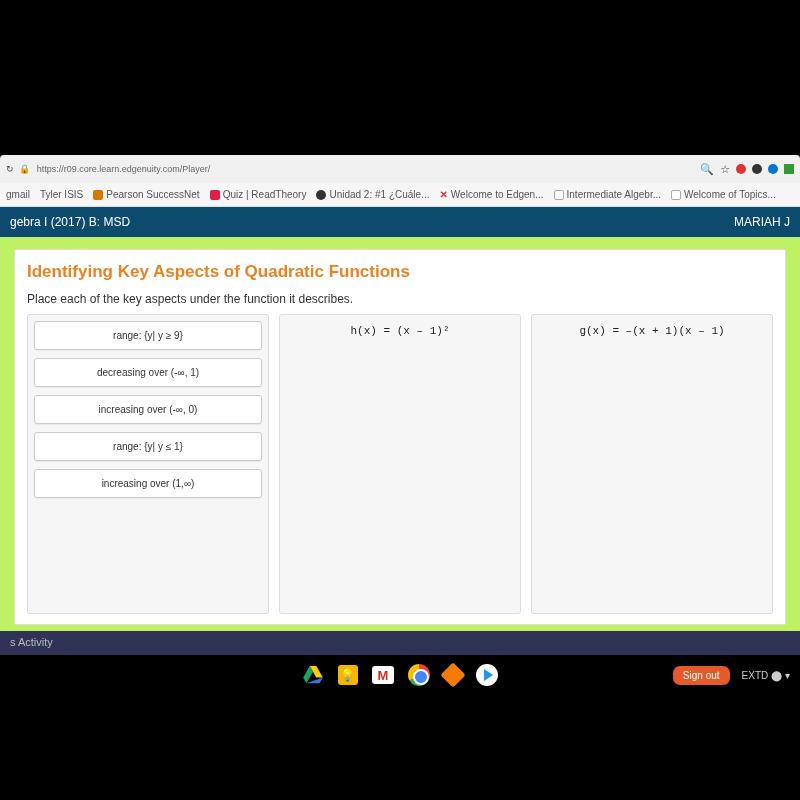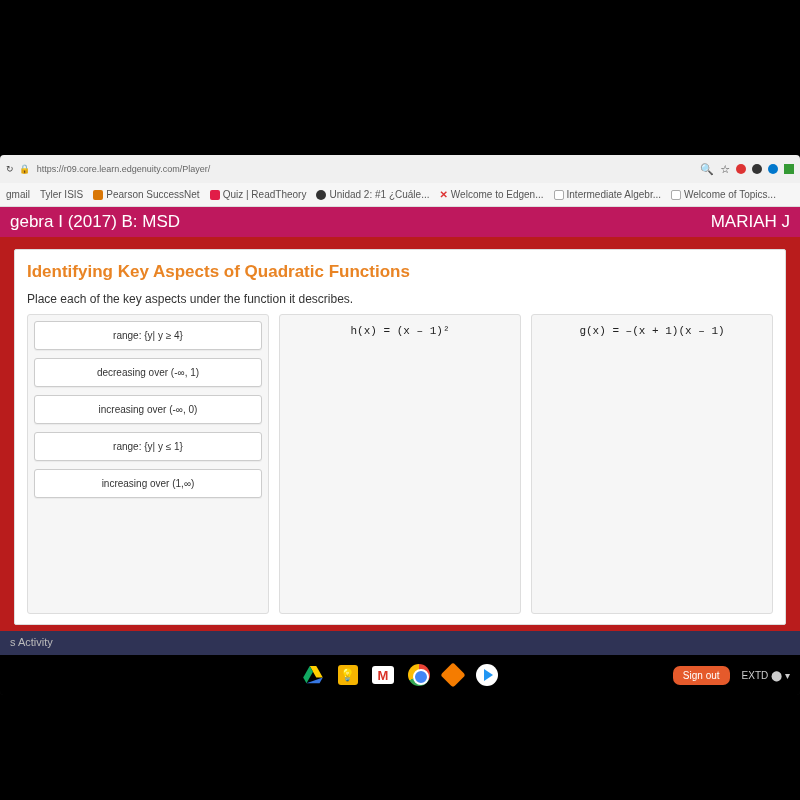--- a/index.html
+++ b/index.html
@@ -14,23 +14,23 @@
   .rico span { font-size: 11px; }
   
   .bookmarks { height: 24px; background: #f6f6f6; display: flex; align-items: center; padding: 0 6px; font-size: 10px; color: #555; gap: 10px; border-bottom: 1px solid #ddd; overflow: hidden; white-space: nowrap; }
   .bm { display: flex; align-items: center; gap: 3px; }
   .bm-icon { width: 10px; height: 10px; display: inline-block; background: #ccc; border-radius: 2px; }
   .bm-icon.doc { background: #fff; border: 1px solid #aaa; }
   .bm-icon.dark { background: #333; border-radius: 50%; }
   .bm-icon.ps { background: #d97706; }
   .bm-icon.q { background: #e11d48; }
   
-  .course-bar { height: 30px; background: #be185d; color: #fff; display: flex; align-items: center; padding: 0 10px; font-size: 17px; justify-content: space-between; }
+  .course-bar { height: 30px; background: #0c4a6e; color: #fff; display: flex; align-items: center; padding: 0 10px; font-size: 12px; justify-content: space-between; }
   
-  .content { background: #b91c1c; padding: 12px 14px 6px 14px; height: calc(100% - 28px - 24px - 30px - 24px - 40px); }
+  .content { background: #bef264; padding: 12px 14px 6px 14px; height: calc(100% - 28px - 24px - 30px - 24px - 40px); }
   .card { background: #fff; border: 1px solid #ddd; border-radius: 2px; padding: 12px; height: 100%; }
   .card h1 { color: #e98424; font-size: 17px; font-weight: bold; margin-bottom: 10px; }
   .card .instr { font-size: 12px; color: #333; margin-bottom: 8px; }
   .cols { display: flex; gap: 10px; height: calc(100% - 50px); }
   .col { flex: 1; background: #f6f6f6; border: 1px solid #ddd; border-radius: 3px; padding: 6px; font-size: 11px; text-align: center; color: #333; }
   .col-header { font-size: 11px; padding: 4px 0 8px 0; font-weight: normal; color: #222; font-family: Liberation Mono, monospace; }
   .tile { background: #fff; border: 1px solid #ccc; border-radius: 3px; padding: 8px 4px; margin-bottom: 8px; font-size: 10px; box-shadow: 0 1px 1px rgba(0,0,0,.05); cursor: grab; }
   
   .activity-bar { height: 24px; background: #2f3355; color: #bbb; font-size: 11px; padding: 5px 10px; }
   
@@ -113,21 +113,21 @@
       <span>gebra I (2017) B: MSD</span>
       <span>MARIAH J</span>
     </div>
 
     <div class="content">
       <div class="card">
         <h1>Identifying Key Aspects of Quadratic Functions</h1>
         <div class="instr">Place each of the key aspects under the function it describes.</div>
         <div class="cols">
           <div class="col">
-            <div class="tile">range: {y| y ≥ 4}</div>
+            <div class="tile">range: {y| y ≥ 9}</div>
             <div class="tile">decreasing over (-∞, 1)</div>
             <div class="tile">increasing over (-∞, 0)</div>
             <div class="tile">range: {y| y ≤ 1}</div>
             <div class="tile">increasing over (1,∞)</div>
           </div>
           <div class="col">
             <div class="col-header">h(x) = (x – 1)²</div>
           </div>
           <div class="col">
             <div class="col-header">g(x) = –(x + 1)(x – 1)</div>

